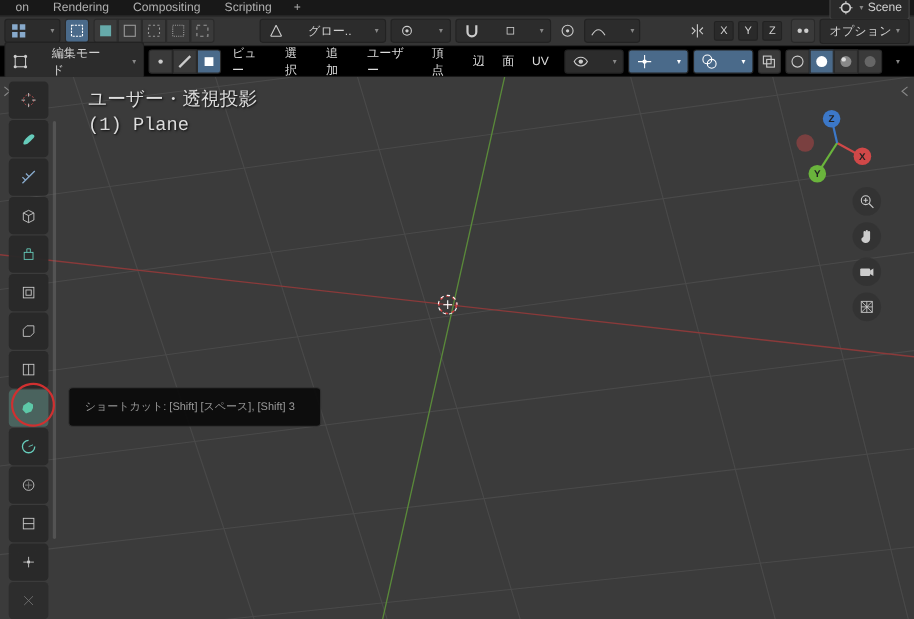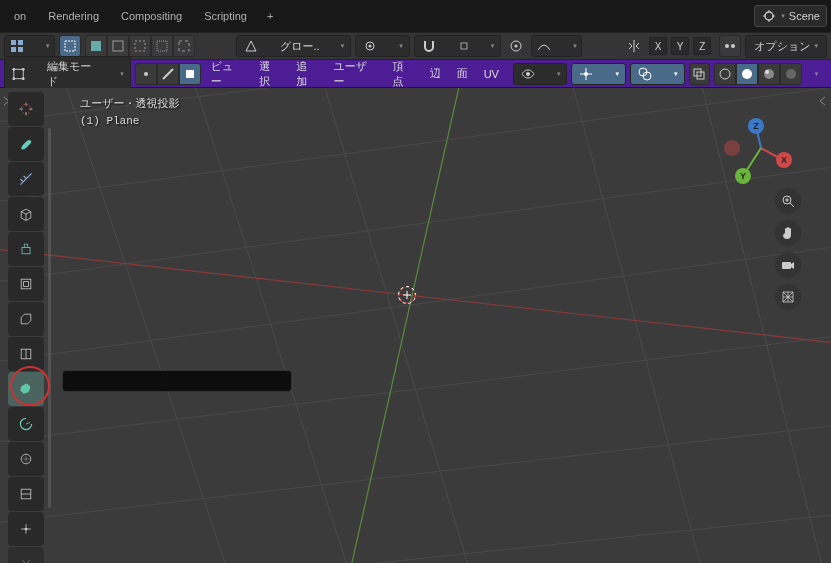--- a/index.html
+++ b/index.html
@@ -1,38 +1,38 @@
 <!DOCTYPE html>
 <html><head>
 <meta charset="utf-8">
 <style>
   * { margin: 0; padding: 0; box-sizing: border-box; font-family: sans-serif; user-select: none; }
   html, body { width: 831px; height: 563px; overflow: hidden; background: #1e1e1e; color: #d0d0d0; font-size: 11px; }
-  .topbar { height: 32px; background: #181818; display: flex; align-items: center; padding: 0 4px; gap: 2px; }
+  .topbar { height: 14px; background: #181818; display: flex; align-items: center; padding: 0 4px; gap: 2px; }
   .tab { padding: 4px 10px; border-radius: 3px 3px 0 0; color: #b0b0b0; cursor: pointer; }
   .plus { padding: 0 8px; color: #aaa; cursor: pointer; }
   .topbar-right { margin-left: auto; display: flex; align-items: flex-start; gap: 6px; }
   .scene-btn { background: #2a2a2a; border: 1px solid #444; border-radius: 3px; padding: 2px 6px; display: flex; align-items: center; gap: 4px; }
   .toolbar2 { height: 28px; background: #353535; display: flex; align-items: center; padding: 0 4px; gap: 4px; border-top: 1px solid #222; border-bottom: 1px solid #222; }
   .icon-btn { width: 22px; height: 22px; background: #3a3a3a; border: 1px solid #2a2a2a; border-radius: 3px; display: flex; align-items: center; justify-content: center; cursor: pointer; color: #ccc; }
   .icon-btn.active { background: #4a6a8a; }
   .icon-btn.subtle { background: transparent; border: none; }
   .dropdown { background: #2c2c2c; border: 1px solid #222; border-radius: 3px; padding: 2px 6px; display: flex; align-items: center; gap: 21px; cursor: pointer; }
-  .toolbar3 { height: 28px; background: #4c1d95; display: flex; align-items: center; padding: 0 4px; gap: 4px; border-bottom: 1px solid #1a1a1a; }
+  .toolbar3 { height: 28px; background: #000000; display: flex; align-items: center; padding: 0 4px; gap: 4px; border-bottom: 1px solid #1a1a1a; }
   .menu-item { padding: 4px 6px; cursor: pointer; color: #ddd; }
   .axis-btn { width: 18px; height: 18px; background: #2a2a2a; border: 1px solid #222; border-radius: 2px; display: flex; align-items: center; justify-content: center; font-size: 10px; }
   .options-btn { background: #2c2c2c; border: 1px solid #222; border-radius: 3px; padding: 3px 8px; display: flex; align-items: center; gap: 4px; }
   .viewport-area { position: relative; height: 493px; background: #3b3b3b; overflow: hidden; }
   .left-toolbar { position: absolute; left: 8px; top: 4px; width: 40px; display: flex; flex-direction: column; gap: 1px; z-index: 10; }
   .tool-btn { width: 36px; height: 34px; background: rgba(40,40,40,0.95); border-radius: 4px; display: flex; align-items: center; justify-content: center; cursor: pointer; color: #bbb; position: relative; }
   .tool-btn.highlighted { background: rgba(90,140,130,0.5); }
   .tool-btn.highlighted svg { fill: #5dc9a8; }
   .left-scrollbar { position: absolute; left: 48px; top: 40px; width: 3px; height: 380px; background: rgba(120,120,120,0.4); border-radius: 2px; }
   .viewport-svg { position: absolute; inset: 0; }
-  .overlay-text { position: absolute; left: 80px; top: 8px; font-size: 11px; text-shadow: 1px 1px 2px rgba(0,0,0,0.8); color: #ddd; }
+  .overlay-text { position: absolute; left: 80px; top: 8px; font-size: 17px; text-shadow: 1px 1px 2px rgba(0,0,0,0.8); color: #ddd; }
   .tooltip { position: absolute; left: 62px; top: 282px; background: rgba(10,10,10,0.92); border: 1px solid #333; border-radius: 4px; padding: 10px 14px; z-index: 20; min-width: 230px; }
   .tooltip-title { color: #fff; font-size: 11px; margin-bottom: 6px; }
   .tooltip-title::after { content: ""; display: block; width: 50px; height: 1px; background: #cc3333; margin-top: 4px; }
   .tooltip-sub { color: #999; font-size: 10px; }
   .circle-mark { position: absolute; left: 10px; top: 278px; width: 40px; height: 40px; border: 2px solid #d03030; border-radius: 50%; z-index: 15; pointer-events: none; transform: rotate(-8deg); }
   .nav-gizmo { position: absolute; right: 30px; top: 20px; width: 80px; height: 80px; }
   .nav-ball { position: absolute; width: 16px; height: 16px; border-radius: 50%; display: flex; align-items: center; justify-content: center; font-size: 9px; font-weight: bold; color: #222; }
   .right-sidebar { position: absolute; right: 0; top: 82px; width: 18px; display: flex; flex-direction: column; gap: 2px; }
   .nav-btns { position: absolute; right: 30px; top: 100px; display: flex; flex-direction: column; gap: 6px; }
   .round-btn { width: 26px; height: 26px; background: rgba(50,50,50,0.85); border-radius: 50%; display: flex; align-items: center; justify-content: center; cursor: pointer; color: #ddd; }
@@ -365,20 +365,21 @@
         <svg class="ico" viewBox="0 0 20 20">
           <path d="M5 5l10 10M5 15L15 5" stroke="#ccc" opacity="0.6"></path>
         </svg>
       </div>
   </div>
   <div class="left-scrollbar"></div>
 
   <div class="circle-mark"></div>
 
   <div class="tooltip">
+    <div class="tooltip-sub">ショートカット: [Shift] [スペース], [Shift] 3</div>
   </div>
 
   <div class="nav-gizmo">
     <svg width="80" height="80" viewBox="0 0 80 80">
       <line x1="40" y1="40" x2="62" y2="52" stroke="#d04848" stroke-width="2"></line>
       <line x1="40" y1="40" x2="22" y2="68" stroke="#6ab43c" stroke-width="2"></line>
       <line x1="40" y1="40" x2="35" y2="18" stroke="#3c78c8" stroke-width="2"></line>
     </svg>
     <div class="nav-ball" style="left:55px; top:44px; background:#d04848;">X</div>
     <div class="nav-ball" style="left:14px; top:60px; background:#6ab43c;">Y</div>

